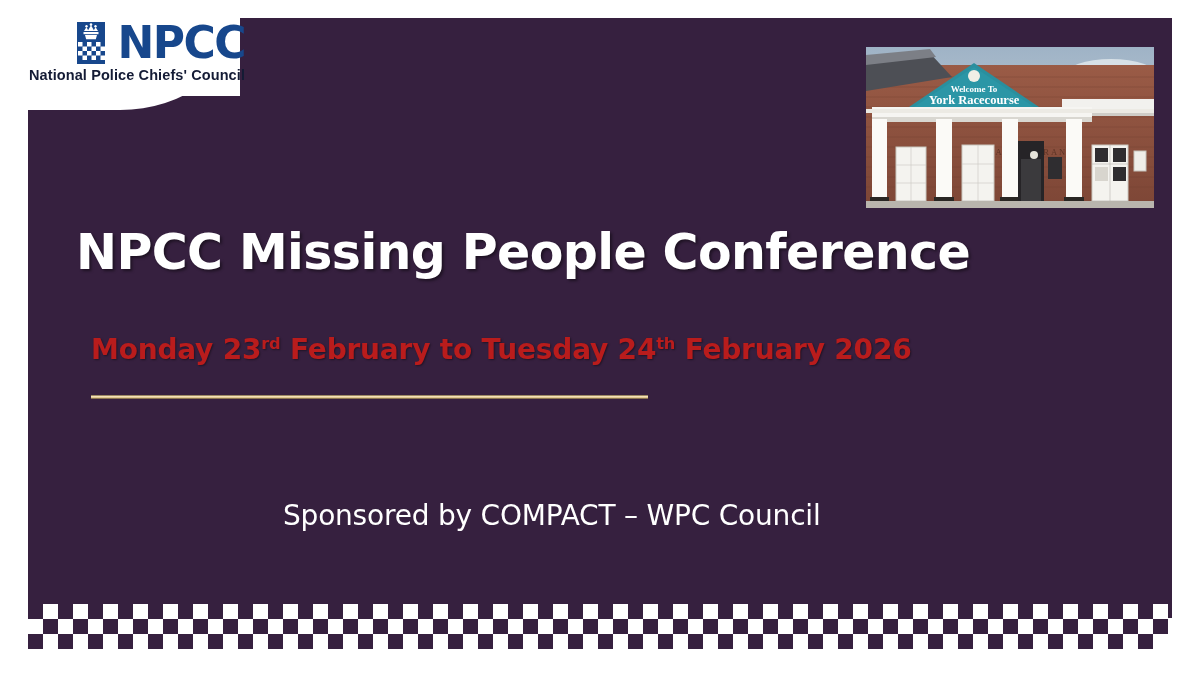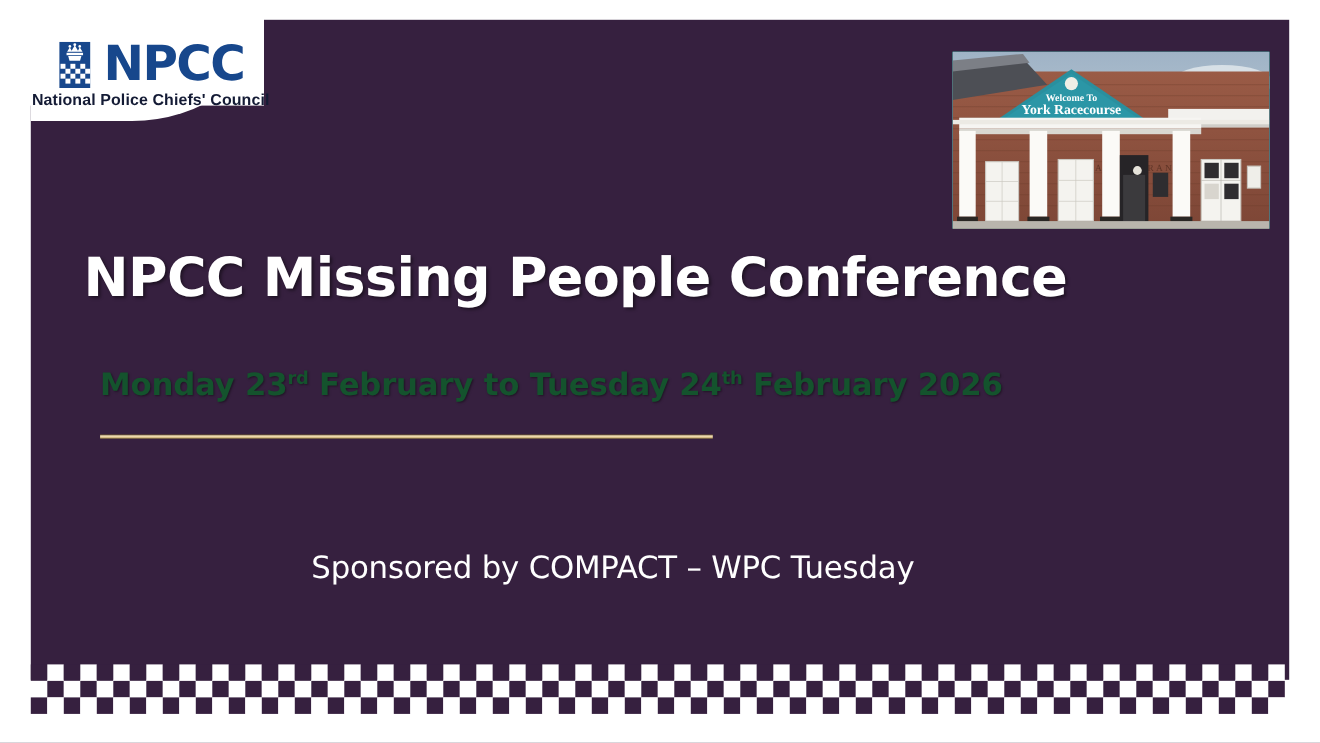--- a/index.html
+++ b/index.html
@@ -46,22 +46,21 @@
     background: #ffffff;
   }
 
   
   .logo {
     position: absolute;
     left: 28px;
     top: 22px;
     display: flex;
     flex-direction: column;
-    align-items: center;
-    margin-top: 16px;
+    align-items: flex-end;
   }
   .logo-row {
     display: flex;
     align-items: center;
     gap: 9px;
   }
   .crest {
     width: 34px;
     height: 42px;
     display: block;
@@ -110,21 +109,21 @@
     text-shadow: 2px 2px 3px rgba(0,0,0,0.45);
     white-space: nowrap;
   }
   .dateline {
     position: absolute;
     left: 91px;
     top: 333px;
     font-family: "DejaVu Sans", sans-serif;
     font-size: 28px;
     font-weight: bold;
-    color: #14532d;
+    color: #b91c1c;
     letter-spacing: -0.2px;
     text-shadow: 1px 1px 2px rgba(0,0,0,0.4);
     white-space: nowrap;
   }
   .dateline sup {
     font-size: 0.58em;
     vertical-align: super;
     line-height: 0;
   }
   .rule {
@@ -315,21 +314,21 @@
       <rect x="0" y="154" width="288" height="7" fill="#b9b5ad"></rect>
     </svg>
   </div>
 
   <div class="title">NPCC Missing People Conference</div>
 
   <div class="dateline"><span>Monday 23</span><sup>rd</sup><span> February to Tuesday 24</span><sup>th</sup><span> February 2026</span></div>
 
   <div class="rule"></div>
 
-  <div class="sponsor">Sponsored by COMPACT – WPC Tuesday</div>
+  <div class="sponsor">Sponsored by COMPACT – WPC Council</div>
 
   <div class="checker">
     <div class="checker-row r1">
         <div class="sq on"></div>
         <div class="sq off"></div>
         <div class="sq on"></div>
         <div class="sq off"></div>
         <div class="sq on"></div>
         <div class="sq off"></div>
         <div class="sq on"></div>

